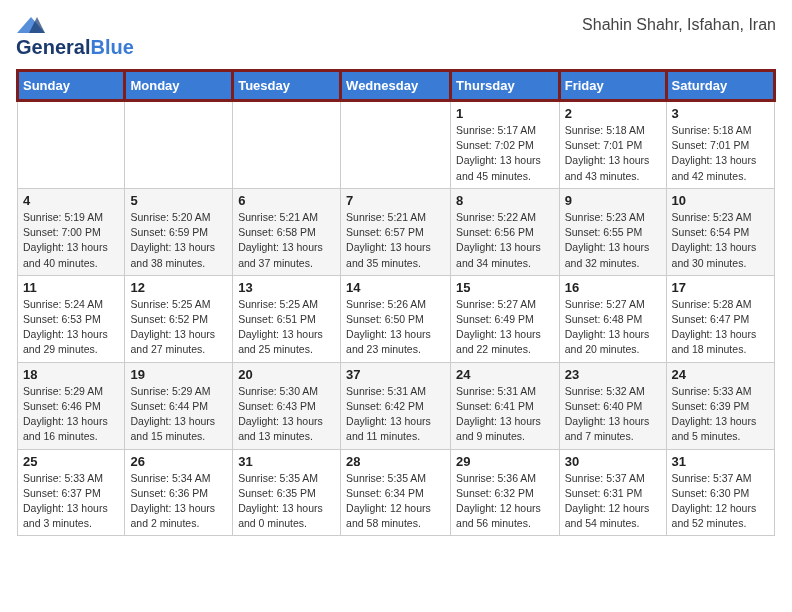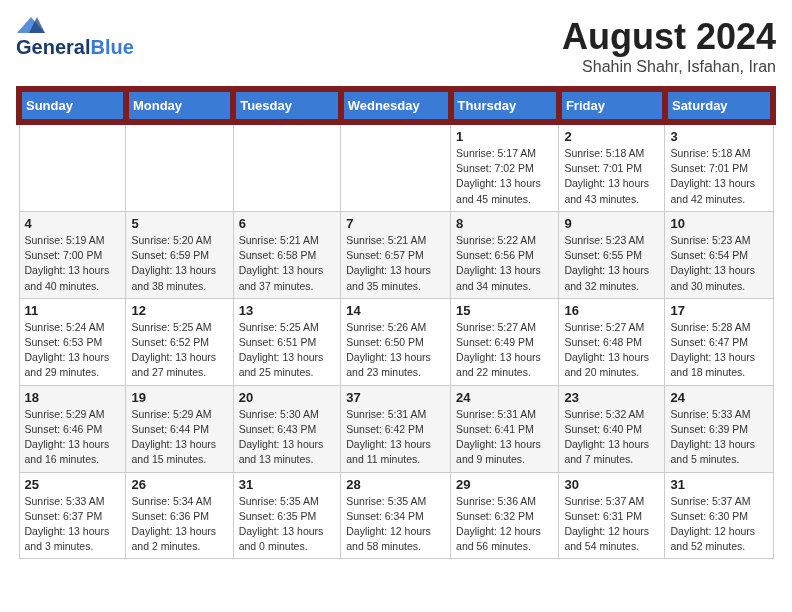--- a/index.html
+++ b/index.html
@@ -44,21 +44,21 @@
       border-collapse: collapse;
       font-size: 11px;
     }
     thead tr th {
       background-color: #3a7bd5;
       color: #fff;
       padding: 6px 4px;
       text-align: left;
       font-size: 13px;
       font-weight: bold;
-      border: 6px solid #7f1d1d;
+      border: 3px solid #7f1d1d;
     }
     tbody tr td {
       vertical-align: top;
       border: 1px solid #ccc;
       padding: 4px 5px;
       width: 113px;
       min-height: 80px;
       background: #fff;
     }
     tbody tr:nth-child(even) td {
@@ -87,21 +87,20 @@
     <svg class="logo-icon" viewBox="0 0 60 36">
       <polygon points="30,2 58,34 2,34" fill="#3a7bd5" opacity="0.85"></polygon>
       <polygon points="42,2 58,34 26,34" fill="#1a3a6e" opacity="0.7"></polygon>
     </svg>
     <div style="display:flex;align-items:baseline;gap:0px;">
       <span style="font-size:20px;font-weight:bold;color:#1a3a6e;">General</span>
       <span style="font-size:20px;font-weight:bold;color:#3a7bd5;">Blue</span>
     </div>
   </div>
   <div class="title-area">
-    <div class="month-year">August 2024</div>
     <div class="location">Shahin Shahr, Isfahan, Iran</div>
   </div>
 </div>
 
 <table>
   <thead>
     <tr>
     <th>Sunday</th>
         <th>Monday</th>
         <th>Tuesday</th>

